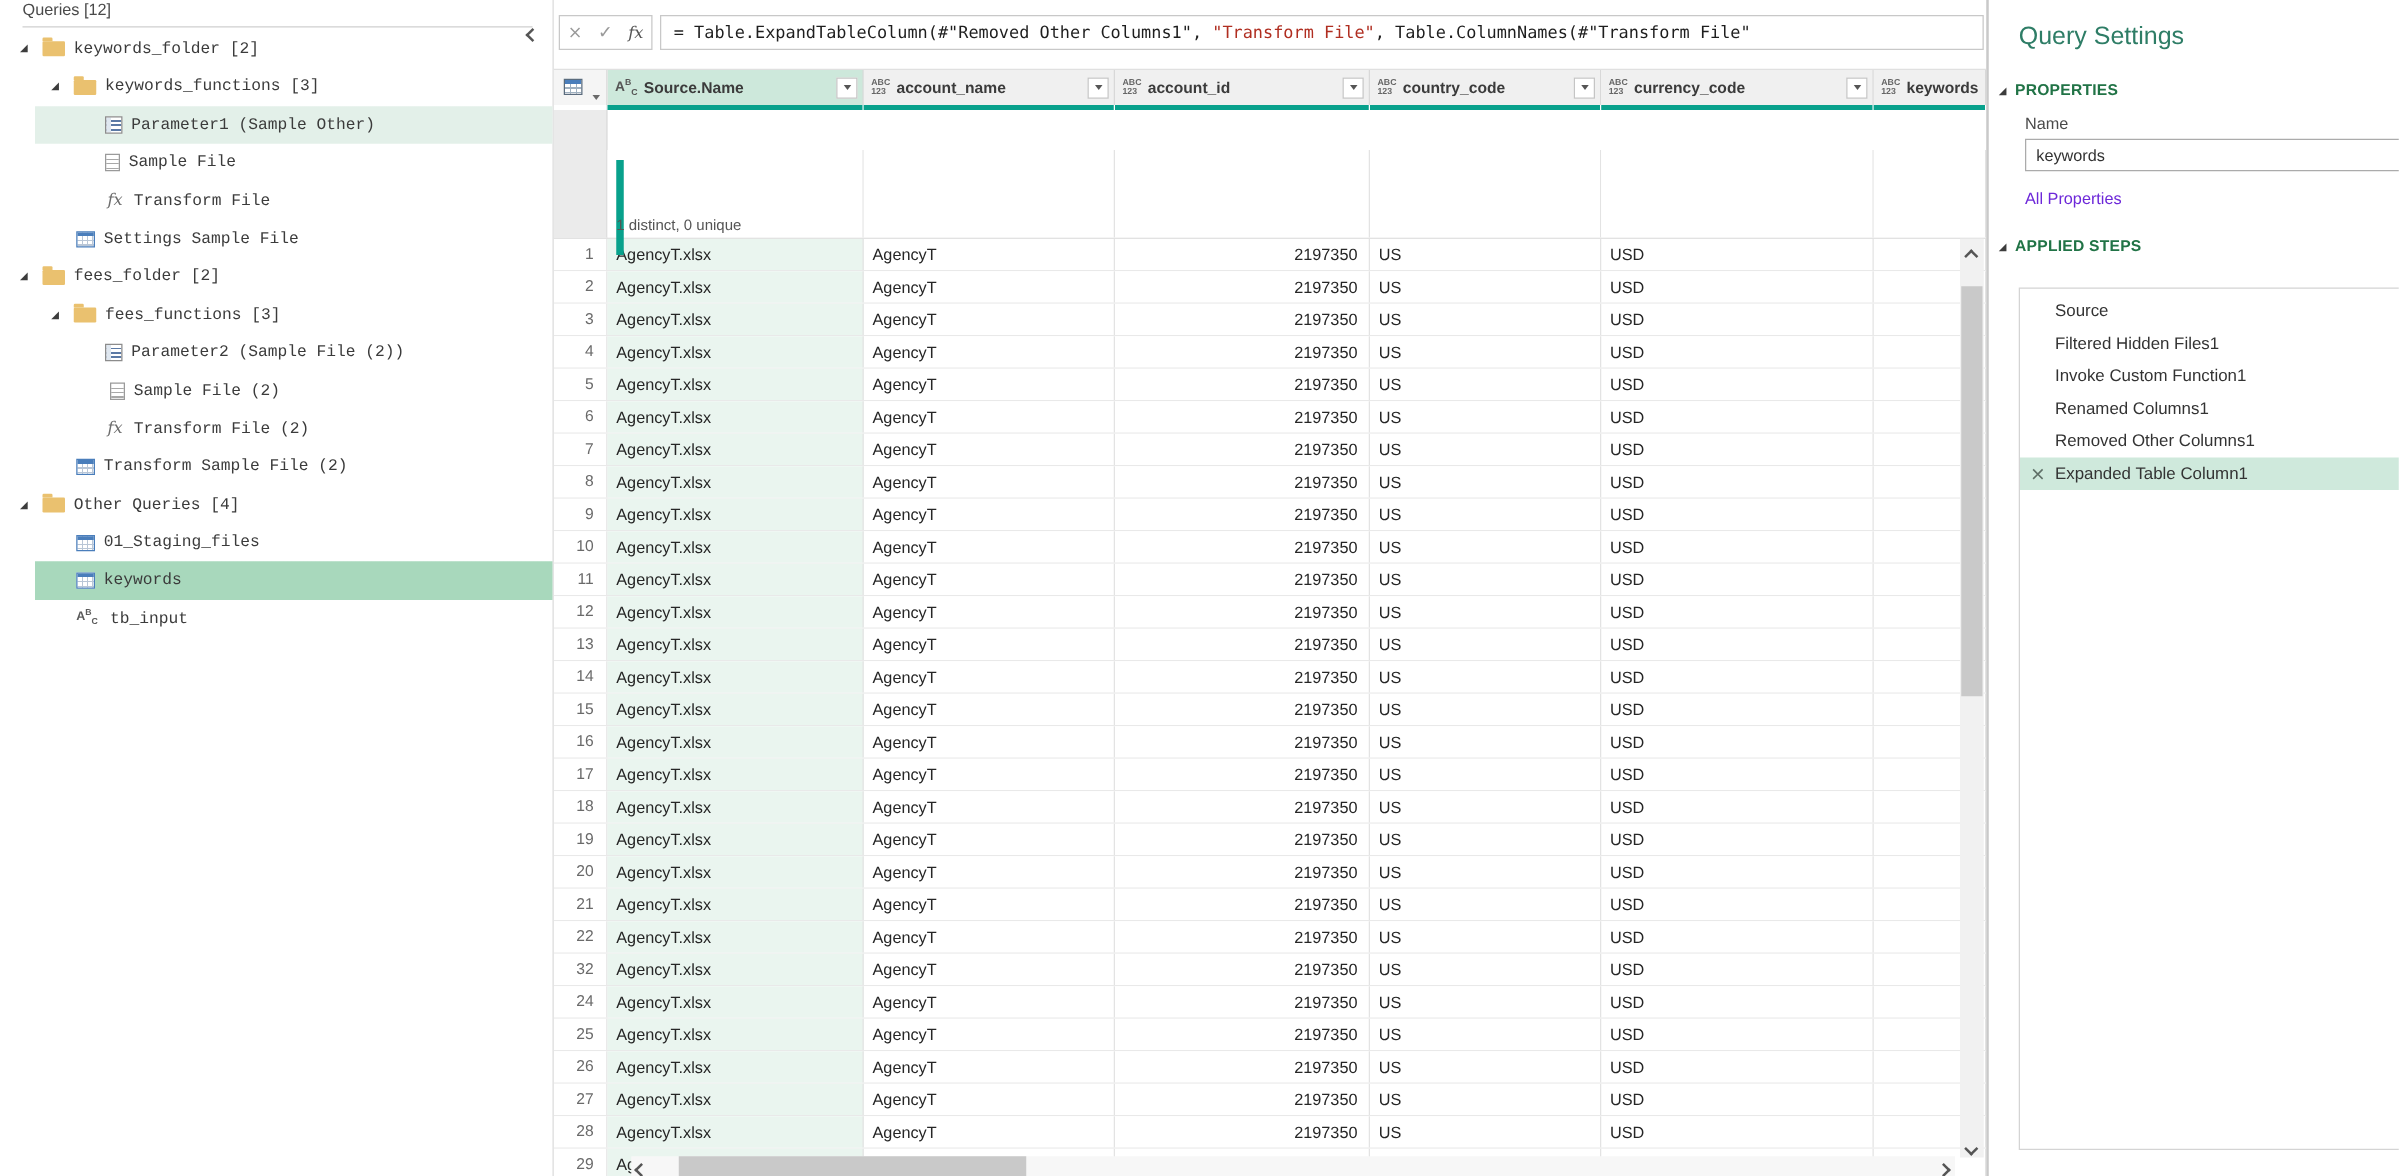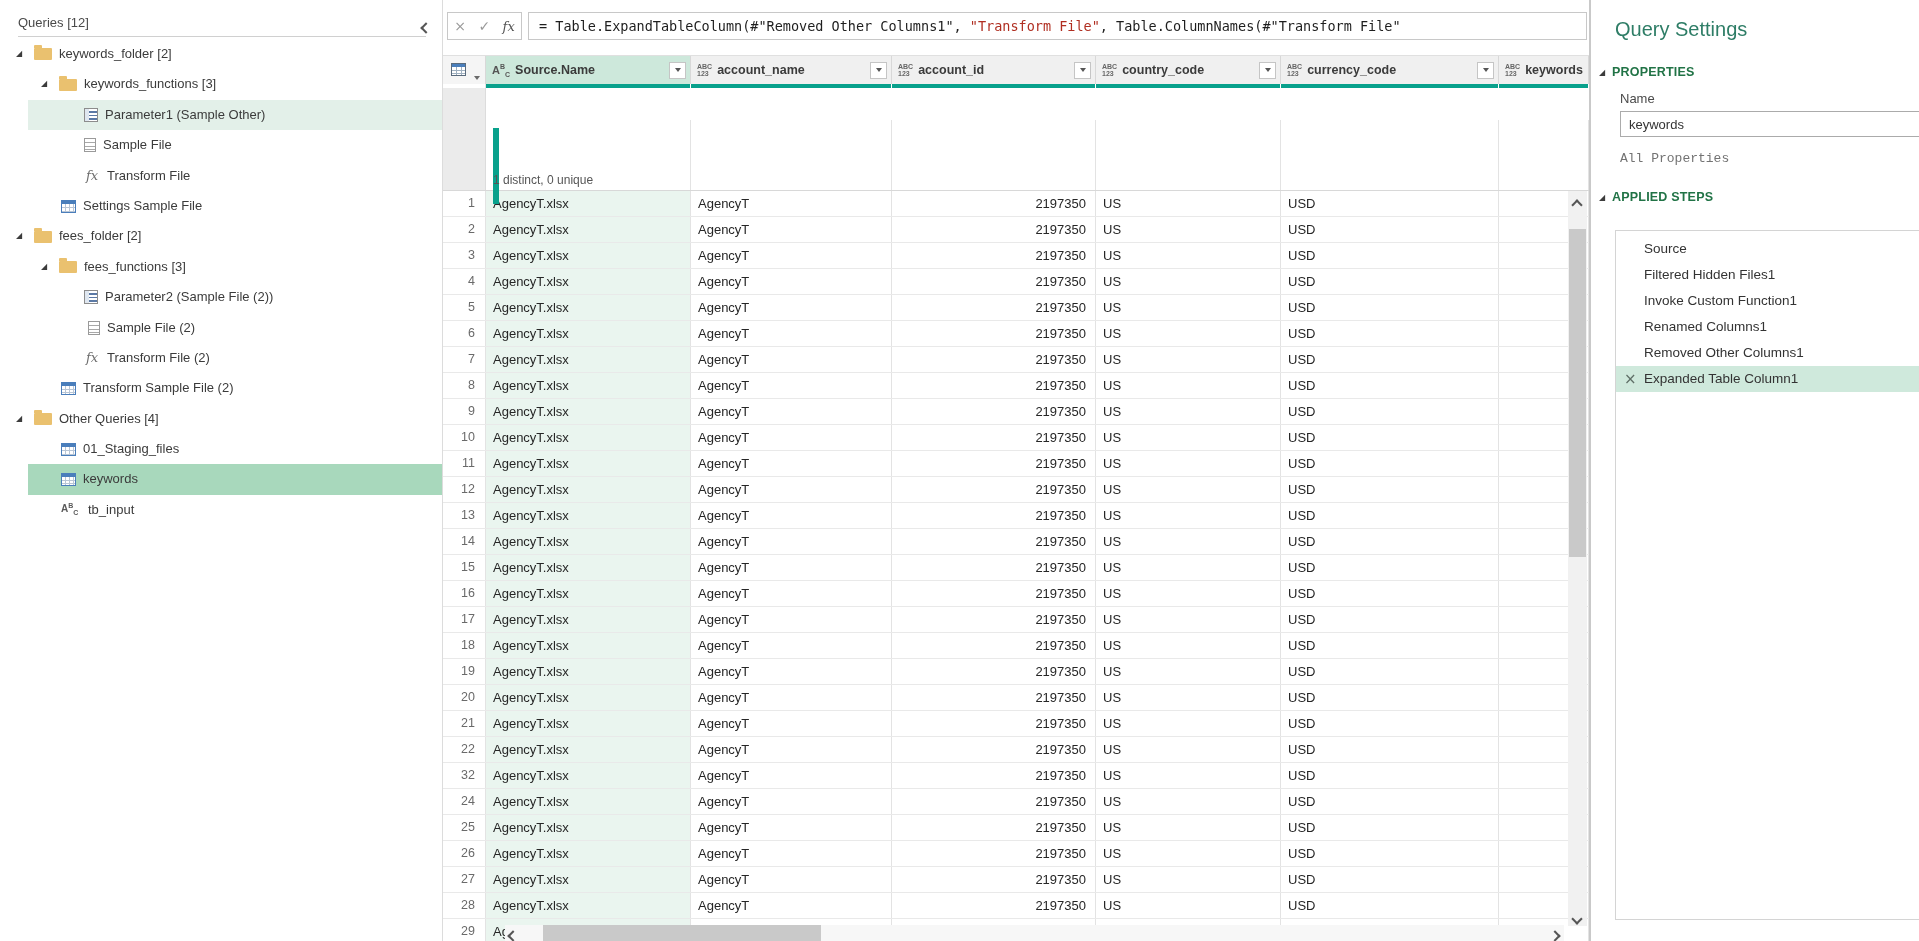--- a/index.html
+++ b/index.html
@@ -7,34 +7,34 @@
   body {
     font-family: "Liberation Sans", sans-serif;
     font-size: 13px;
     color: #3b3b3b;
     background: #fff;
   }
   .app { display: flex; width: 1919px; height: 941px; }
 
   
   .sidebar { width: 443px; border-right: 1px solid #dcdcdc; position: relative; background: #fff; flex: none; }
-  .queries-header { margin: 0 16px 0 18px; padding-top: 15px; padding-bottom: 6px; border-bottom: 1px solid #d0d0d0; color: #4a4a4a; }
+  .queries-header { margin: 0 16px 0 18px; padding-bottom: 6px; border-bottom: 1px solid #d0d0d0; color: #4a4a4a; }
   .collapse-btn { position: absolute; top: 20px; right: 4px; width: 16px; height: 16px; cursor: pointer; }
   .chev { display: inline-block; width: 8px; height: 8px; border-left: 2px solid #555; border-bottom: 2px solid #555; }
   .chev-left  { transform: rotate(45deg); }
   .chev-right { transform: rotate(-135deg); }
   .chev-down  { transform: rotate(-45deg); }
   .chev-up    { transform: rotate(135deg); }
 
   .tree { padding-top: 2px; }
   .tree-item { height: 30.4px; line-height: 30.4px; display: flex; align-items: center; white-space: nowrap; cursor: pointer; }
   .tree-item.hl-pale     { background: linear-gradient(to right, transparent 28px, #e3f0e9 28px); }
   .tree-item.hl-selected { background: linear-gradient(to right, transparent 28px, #a8d8bc 28px); }
   .tree-arrow { font-family: "DejaVu Sans", sans-serif; font-size: 8px; color: #3c3c3c; width: 10px; margin-right: 8px; flex: none; }
-  .tree-label { color: #3b3b3b; }
+  .tree-label { color: #3b3b3b; font-family: Liberation Mono, monospace; }
 
   
   .tico { flex: none; margin-right: 7px; display: inline-block; position: relative; }
   .ic-folder { width: 18px; height: 12px; background: #eac16f; border-radius: 1px; }
   .ic-folder::before { content: ""; position: absolute; top: -3px; left: 0; width: 8px; height: 3px; background: #eac16f; border-radius: 1px 1px 0 0; }
   .ic-table { width: 15px; height: 13px; border: 1px solid #4a7ebb;
     background: linear-gradient(#4a7ebb 0 3px, transparent 3px),
       linear-gradient(to right, transparent 0 3.5px, #b9c6d6 3.5px 4.5px, transparent 4.5px 7.5px, #b9c6d6 7.5px 8.5px, transparent 8.5px 11.5px, #b9c6d6 11.5px 12.5px, transparent 12.5px),
       linear-gradient(transparent 0 6px, #b9c6d6 6px 7px, transparent 7px 9.5px, #b9c6d6 9.5px 10.5px, transparent 10.5px);
     background-color: #fff; }
@@ -106,21 +106,21 @@
   
   .panel { width: 394px; flex: none; border-left: 2px solid #c9c9c9; position: relative; background: #fff; }
   .panel-title { font-size: 20px; color: #2e7d66; padding: 18px 0 0 24px; }
   .panel-close { position: absolute; top: 22px; right: 32px; font-size: 19px; color: #767676; cursor: pointer; line-height: 1; font-family: "DejaVu Sans", sans-serif; }
   .section-hdr { display: flex; align-items: center; padding-left: 8px; margin-top: 24px; cursor: pointer; }
   .section-hdr .tree-arrow { margin-right: 4px; width: 9px; }
   .section-label { font-weight: bold; font-size: 12.5px; color: #217346; letter-spacing: 0.2px; }
   .prop-body { padding-left: 29px; padding-right: 31px; }
   .name-label { margin-top: 12px; color: #4a4a4a; }
   .name-input { margin-top: 5px; width: 100%; height: 26px; border: 1px solid #ababab; padding: 0 8px; font-family: "Liberation Sans", sans-serif; font-size: 13px; color: #333; }
-  .all-props { margin-top: 14px; color: #737373; cursor: pointer; display: inline-block; font-family: Liberation Mono, monospace; }
+  .all-props { margin-top: 14px; color: #6d28d9; cursor: pointer; display: inline-block; }
   .steps-box { position: absolute; left: 24px; right: 26px; top: 230px; bottom: 21px; border: 1px solid #d4d4d4; padding-top: 5px; overflow: hidden; }
   .step-row { height: 26px; line-height: 26px; display: flex; align-items: center; padding-left: 28px; position: relative; color: #333; font-size: 13.5px; white-space: nowrap; cursor: pointer; }
   .step-row.sel { background: #cfe9dc; padding-left: 28px; }
   .step-del { position: absolute; left: 8px; top: 0; font-size: 15px; color: #5f6f67; font-family: "DejaVu Sans", sans-serif; cursor: pointer; }
   .step-gear { position: absolute; right: 9px; top: 0; font-family: "DejaVu Sans", sans-serif; color: #a6a6a6; font-size: 13px; cursor: pointer; }
 </style>
 </head>
 <body>
 
 <div class="app">

